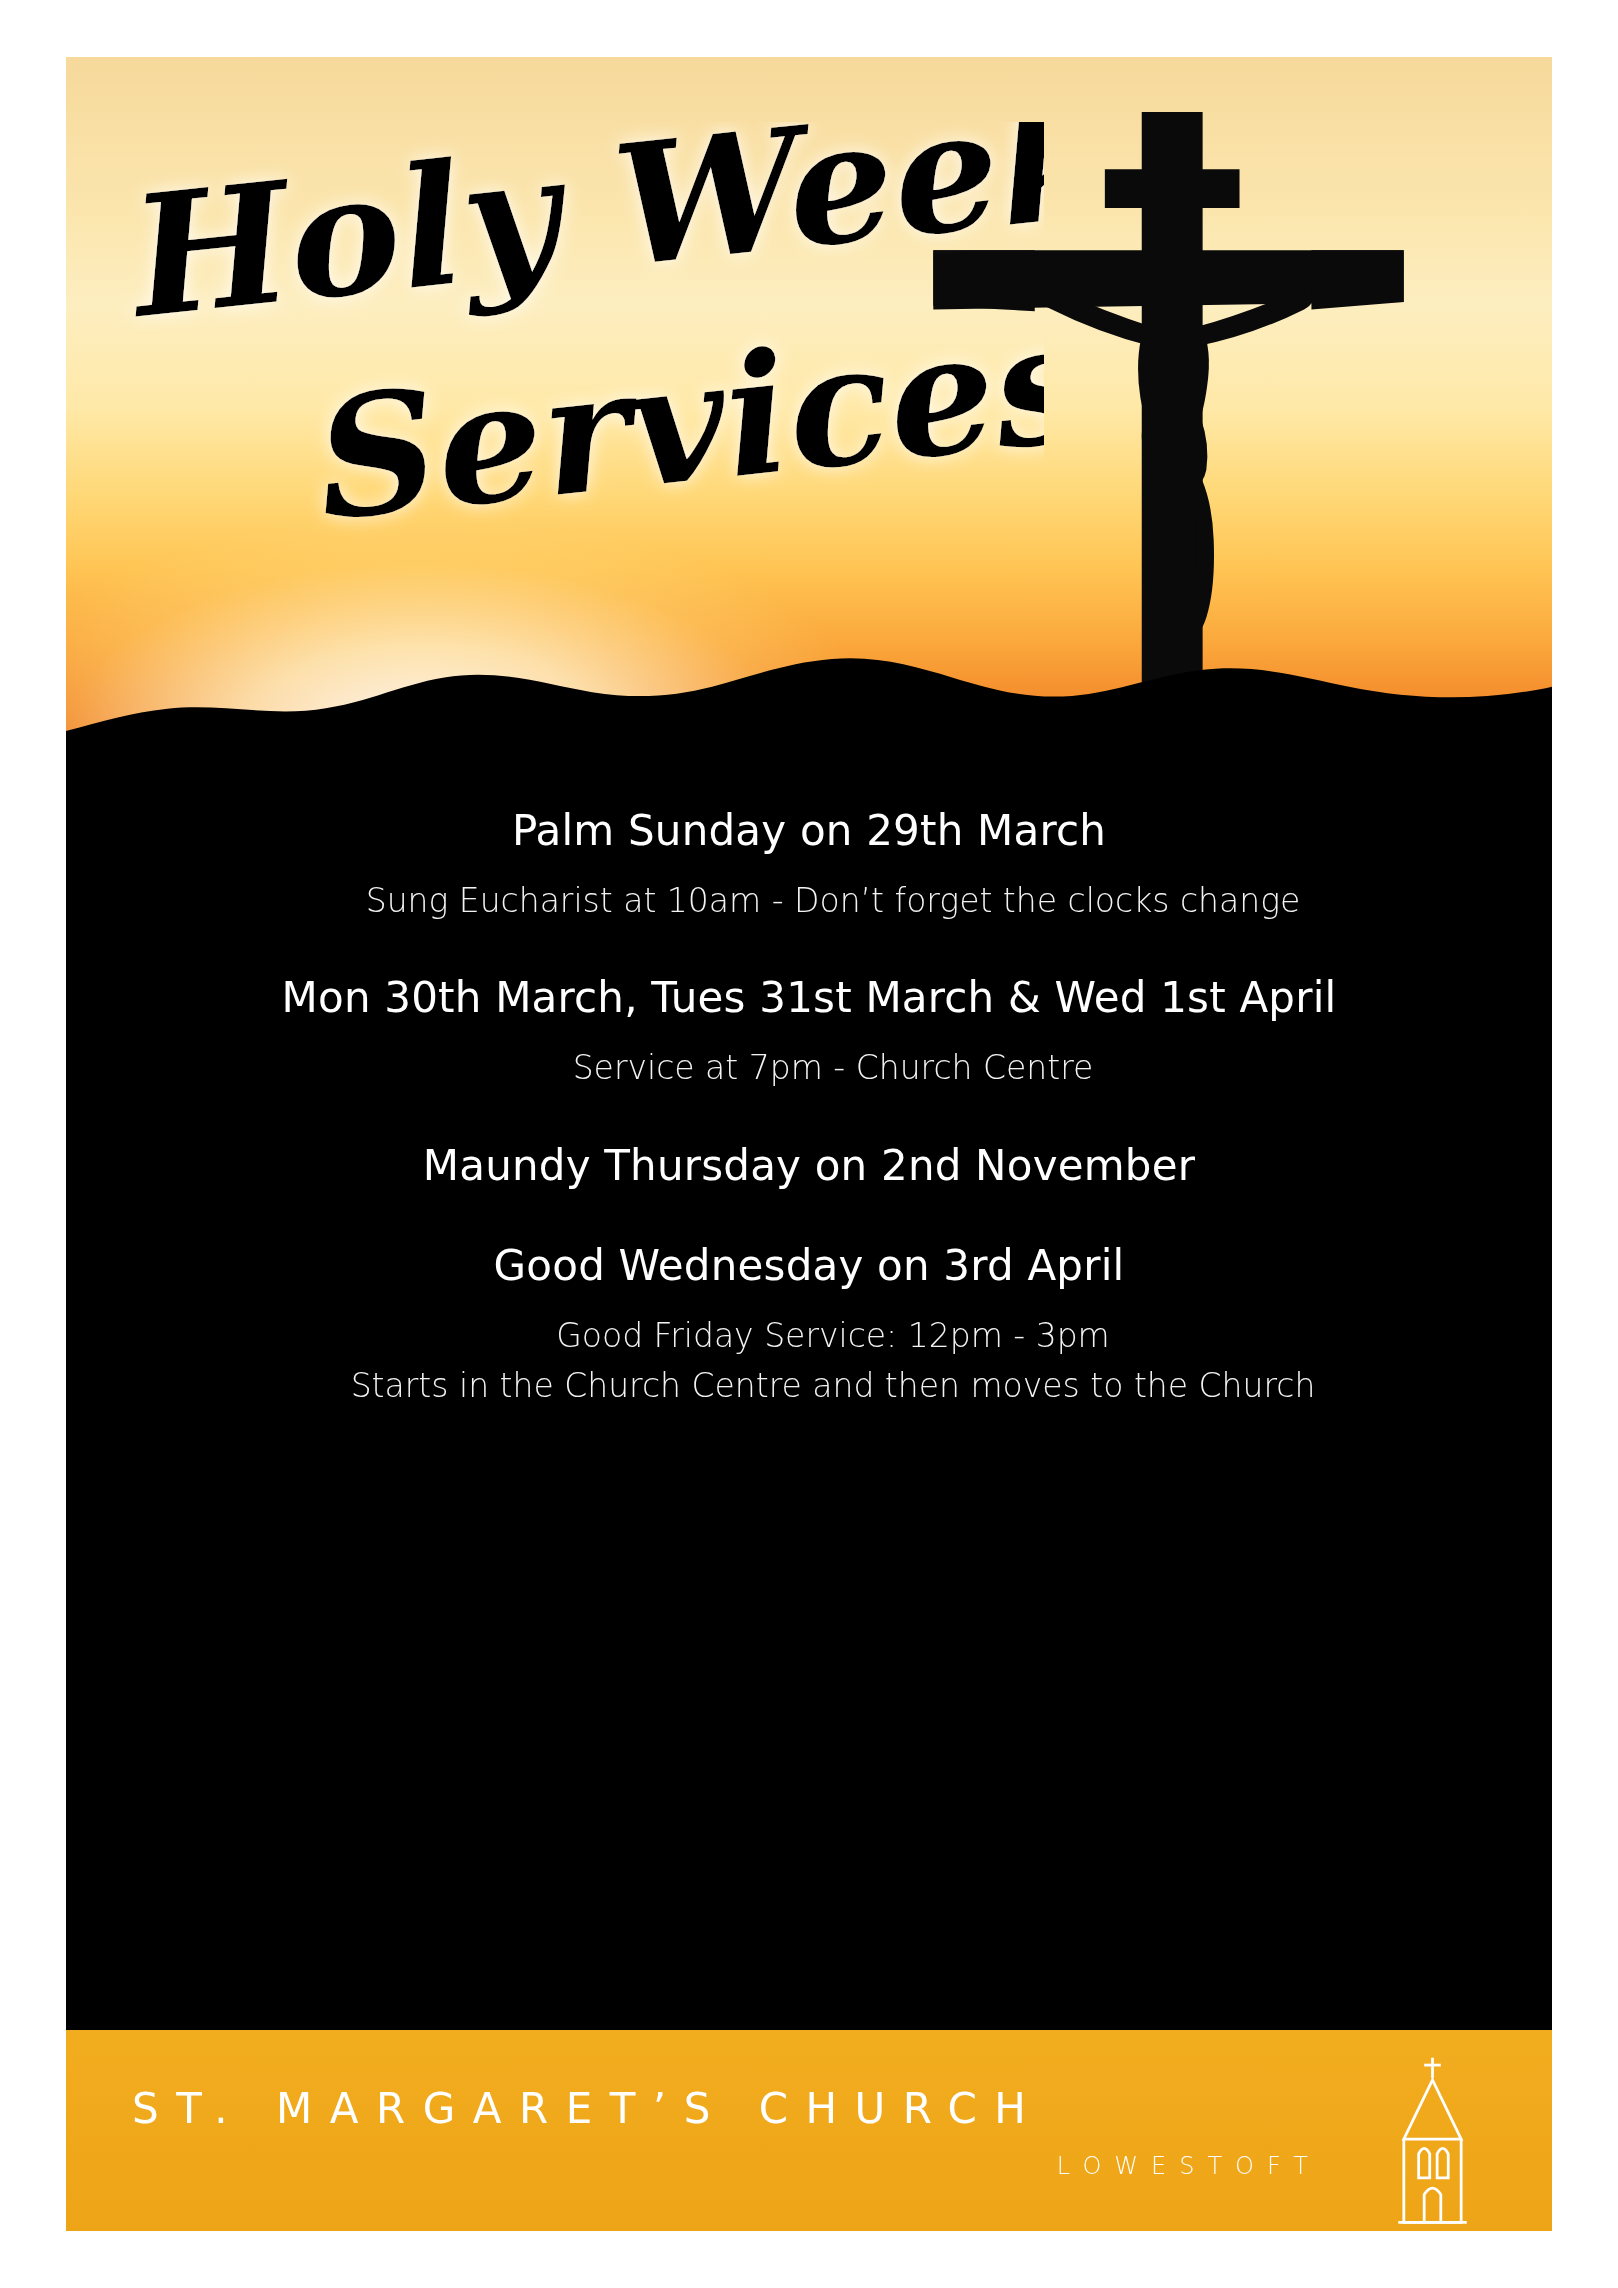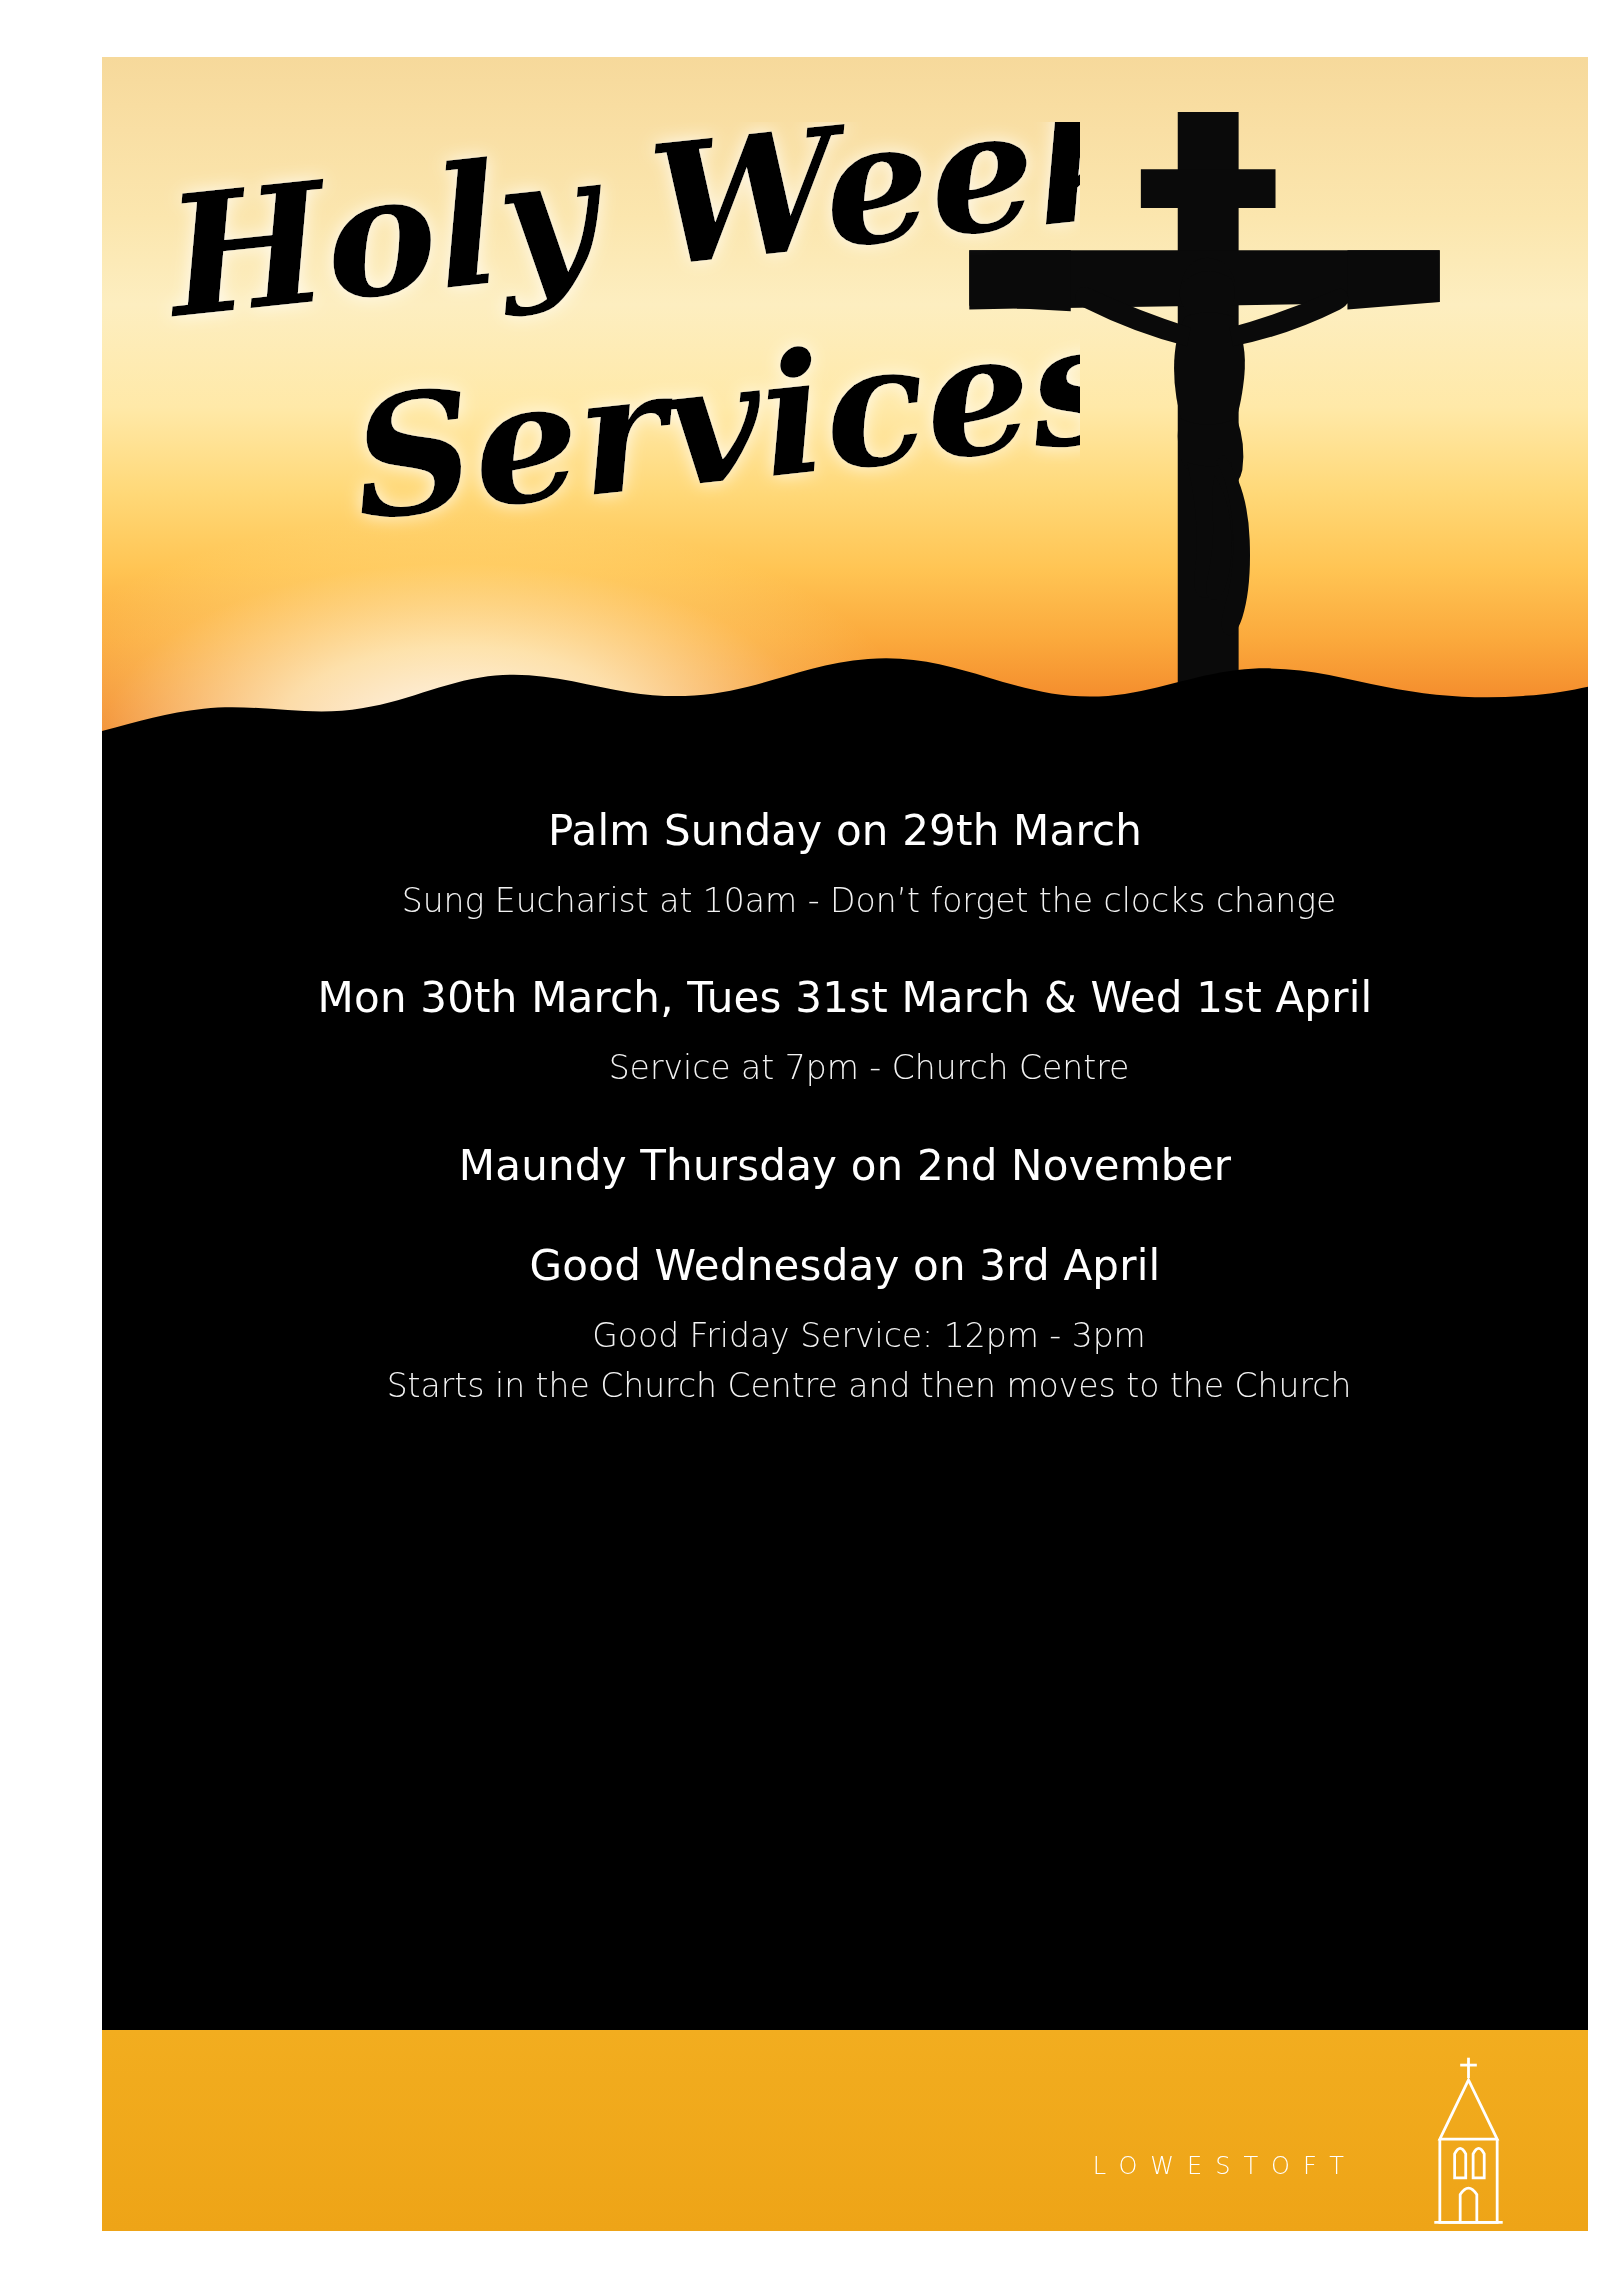--- a/index.html
+++ b/index.html
@@ -15,21 +15,20 @@
   }
 
   .poster {
     position: absolute;
     left: 66px;
     top: 57px;
     width: 1486px;
     height: 2174px;
     background: #0f766e;
     overflow: hidden;
-    margin-left: 36px;
   }
 
   
   .sky {
     position: absolute;
     left: 0;
     top: 0;
     width: 100%;
     height: 729px;
     background:
@@ -252,20 +251,21 @@
     <div class="service-block">
       <p class="svc-title">Good Wednesday on 3rd April</p>
       <p class="svc-line">Good Friday Service: 12pm - 3pm</p>
       <p class="svc-line">Starts in the Church Centre and then moves to the Church</p>
     </div>
 
 
   </div>
 
   <div class="footer">
+    <div class="footer-name">ST. MARGARET’S CHURCH</div>
     <div class="footer-sub">LOWESTOFT</div>
     <div class="footer-logo">
       <svg viewBox="0 0 122 186" xmlns="http://www.w3.org/2000/svg">
         <g fill="none" stroke="#ffffff" stroke-width="3">
 
           <line x1="61" y1="4" x2="61" y2="26"></line>
           <line x1="52" y1="12" x2="70" y2="12"></line>
 
           <path d="M61 28 L30 92 L92 92 Z"></path>
 

